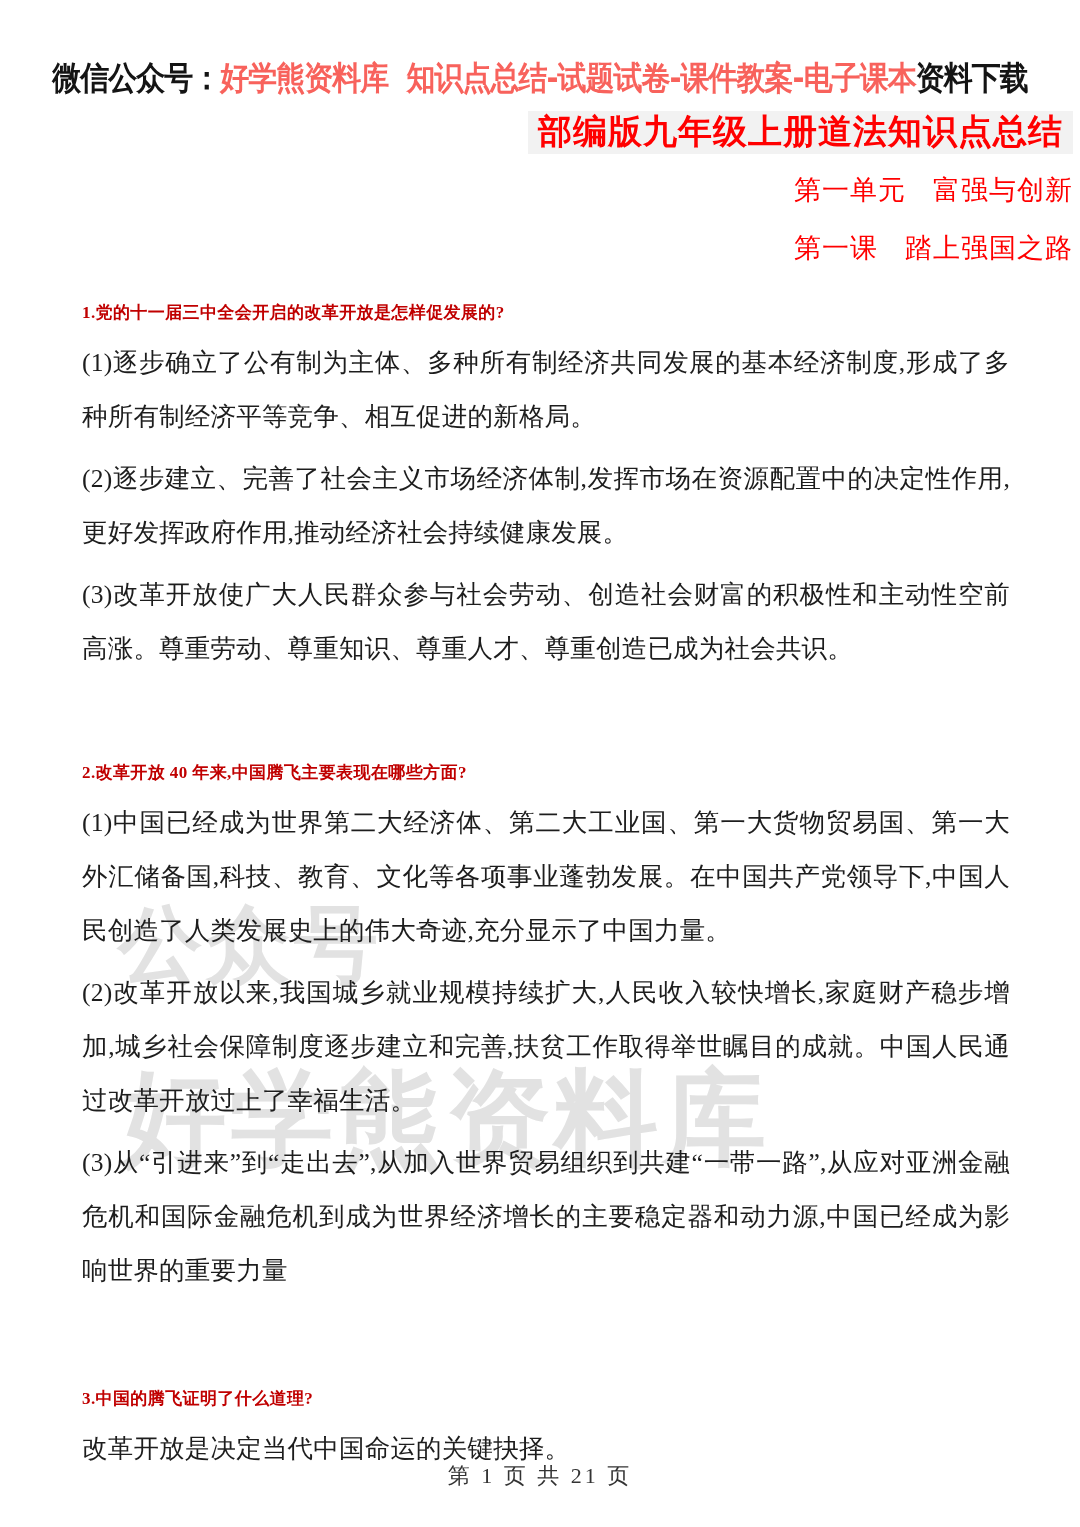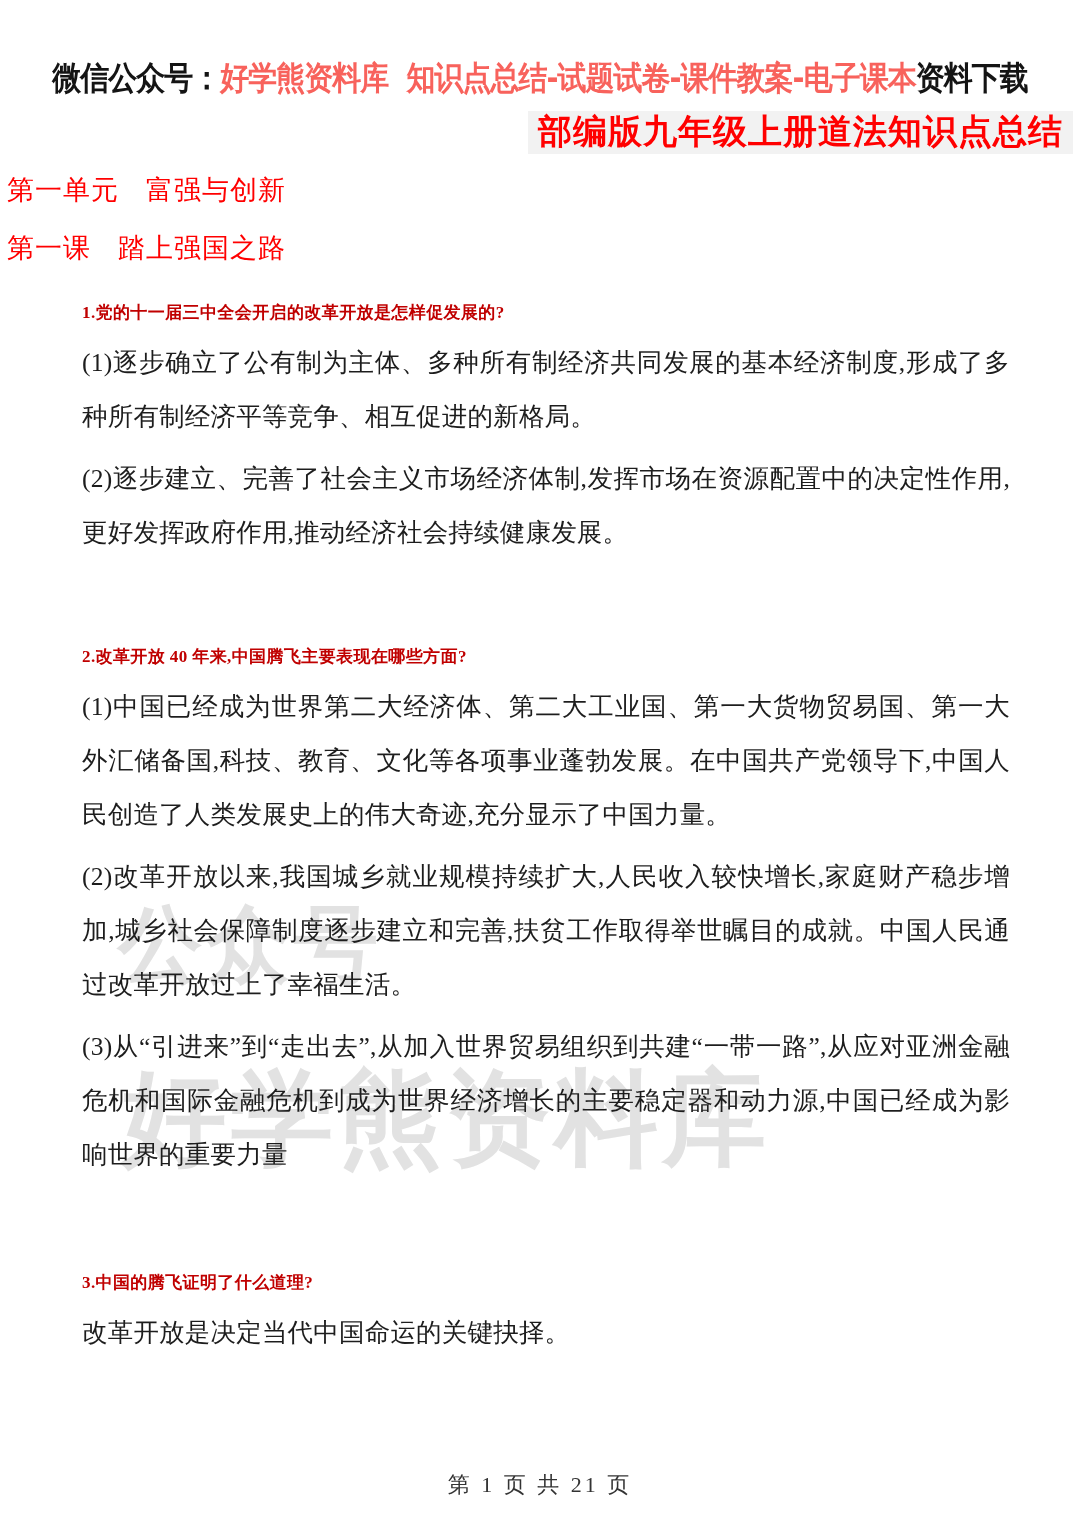--- a/index.html
+++ b/index.html
@@ -77,21 +77,21 @@
     font-size: 34px;
     font-weight: 700;
     color: #ff0000;
     letter-spacing: 1px;
   }
   .doc-title span {
     background: #f2f2f2;
     padding: 2px 10px 4px 10px;
   }
   .unit-title, .lesson-title {
-    text-align: left;
+    text-align: right;
     font-size: 27px;
     color: #ff0000;
     letter-spacing: 1px;
   }
   .unit-title { margin-top: 17px; }
   .lesson-title { margin-top: 22px; }
   .gap-wide { display: inline-block; width: 27px; }
 
   
   .body-block {
@@ -120,21 +120,21 @@
     text-align: justify;
     text-justify: inter-ideograph;
     letter-spacing: 0.2px;
   }
   .para-first { margin-top: 12px; }
 
   
   .page-footer {
     position: absolute;
     left: 0;
-    bottom: 27px;
+    bottom: 36px;
     width: 1080px;
     text-align: center;
     font-size: 22px;
     color: #333333;
     letter-spacing: 3px;
     z-index: 3;
   }
 </style>
 </head>
 <body>
@@ -160,20 +160,21 @@
 
   <div class="lesson-title">
     <span>第一课</span><span class="gap-wide"></span><span>踏上强国之路</span>
   </div>
 
   <div class="body-block">
 
     <div class="q-heading q1">1.党的十一届三中全会开启的改革开放是怎样促发展的?</div>
     <div class="para para-first">(1)逐步确立了公有制为主体、多种所有制经济共同发展的基本经济制度,形成了多种所有制经济平等竞争、相互促进的新格局。</div>
     <div class="para">(2)逐步建立、完善了社会主义市场经济体制,发挥市场在资源配置中的决定性作用,更好发挥政府作用,推动经济社会持续健康发展。</div>
+    <div class="para">(3)改革开放使广大人民群众参与社会劳动、创造社会财富的积极性和主动性空前高涨。尊重劳动、尊重知识、尊重人才、尊重创造已成为社会共识。</div>
 
     <div class="q-heading q2">2.改革开放 40 年来,中国腾飞主要表现在哪些方面?</div>
     <div class="para para-first">(1)中国已经成为世界第二大经济体、第二大工业国、第一大货物贸易国、第一大外汇储备国,科技、教育、文化等各项事业蓬勃发展。在中国共产党领导下,中国人民创造了人类发展史上的伟大奇迹,充分显示了中国力量。</div>
     <div class="para">(2)改革开放以来,我国城乡就业规模持续扩大,人民收入较快增长,家庭财产稳步增加,城乡社会保障制度逐步建立和完善,扶贫工作取得举世瞩目的成就。中国人民通过改革开放过上了幸福生活。</div>
     <div class="para">(3)从“引进来”到“走出去”,从加入世界贸易组织到共建“一带一路”,从应对亚洲金融危机和国际金融危机到成为世界经济增长的主要稳定器和动力源,中国已经成为影响世界的重要力量</div>
 
     <div class="q-heading q3">3.中国的腾飞证明了什么道理?</div>
     <div class="para para-first">改革开放是决定当代中国命运的关键抉择。</div>
 
   </div>

